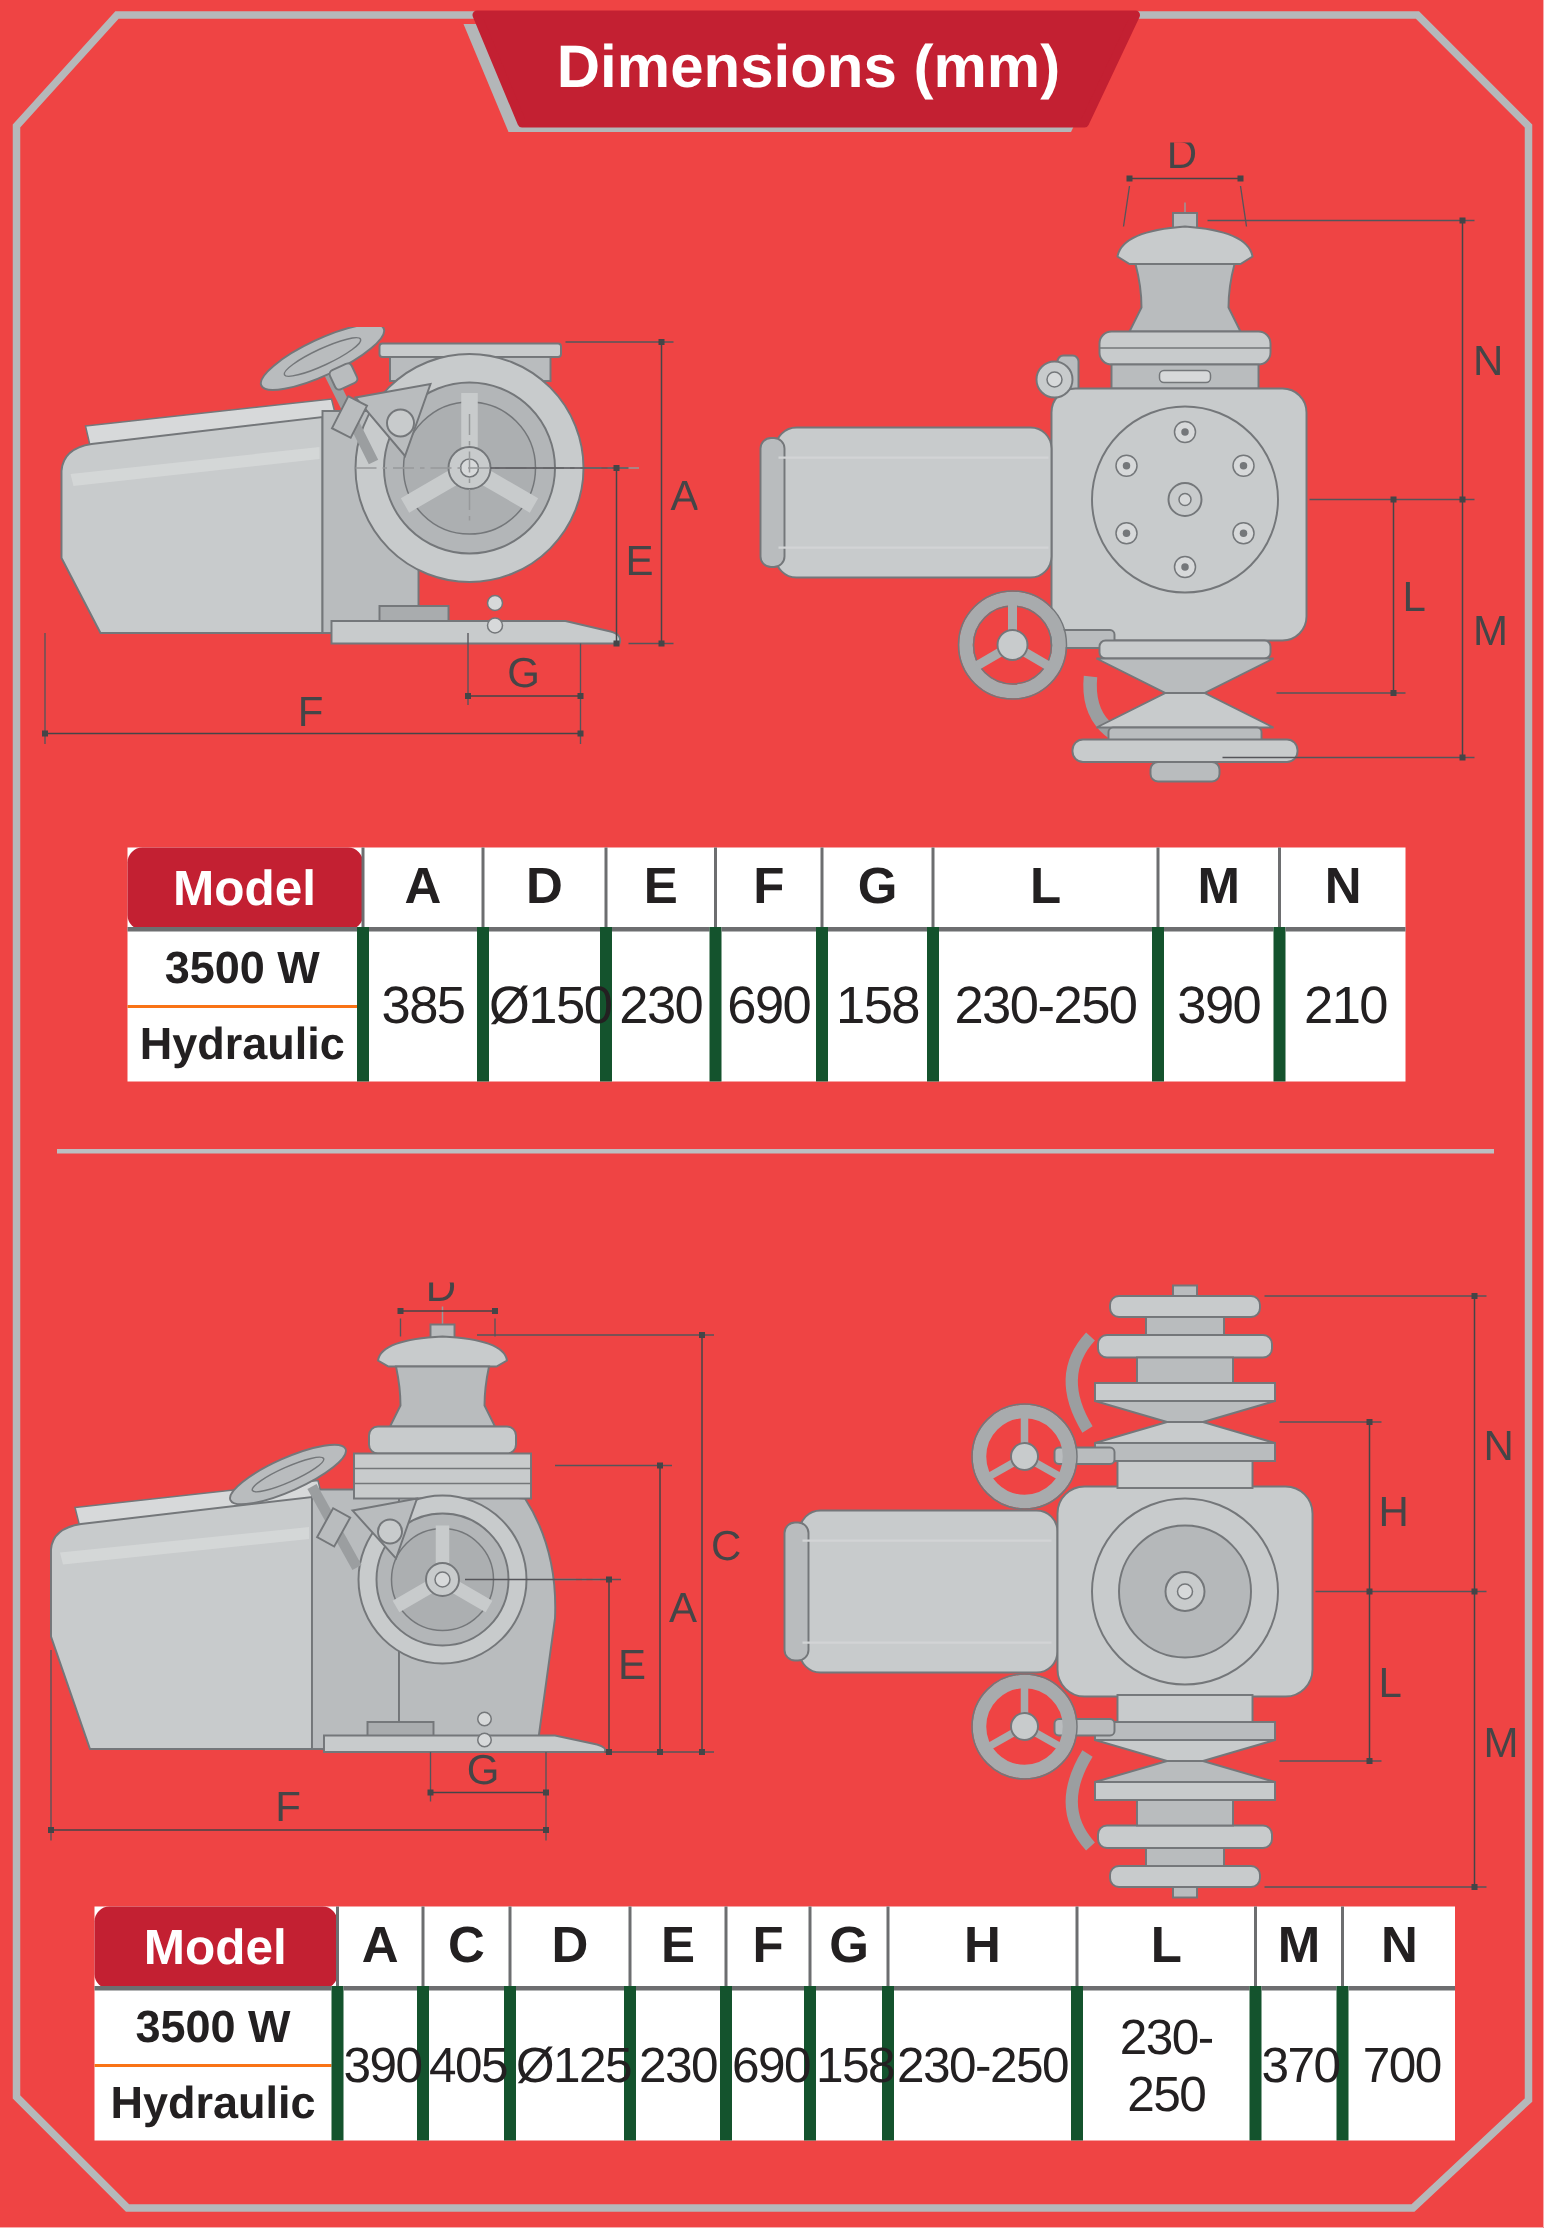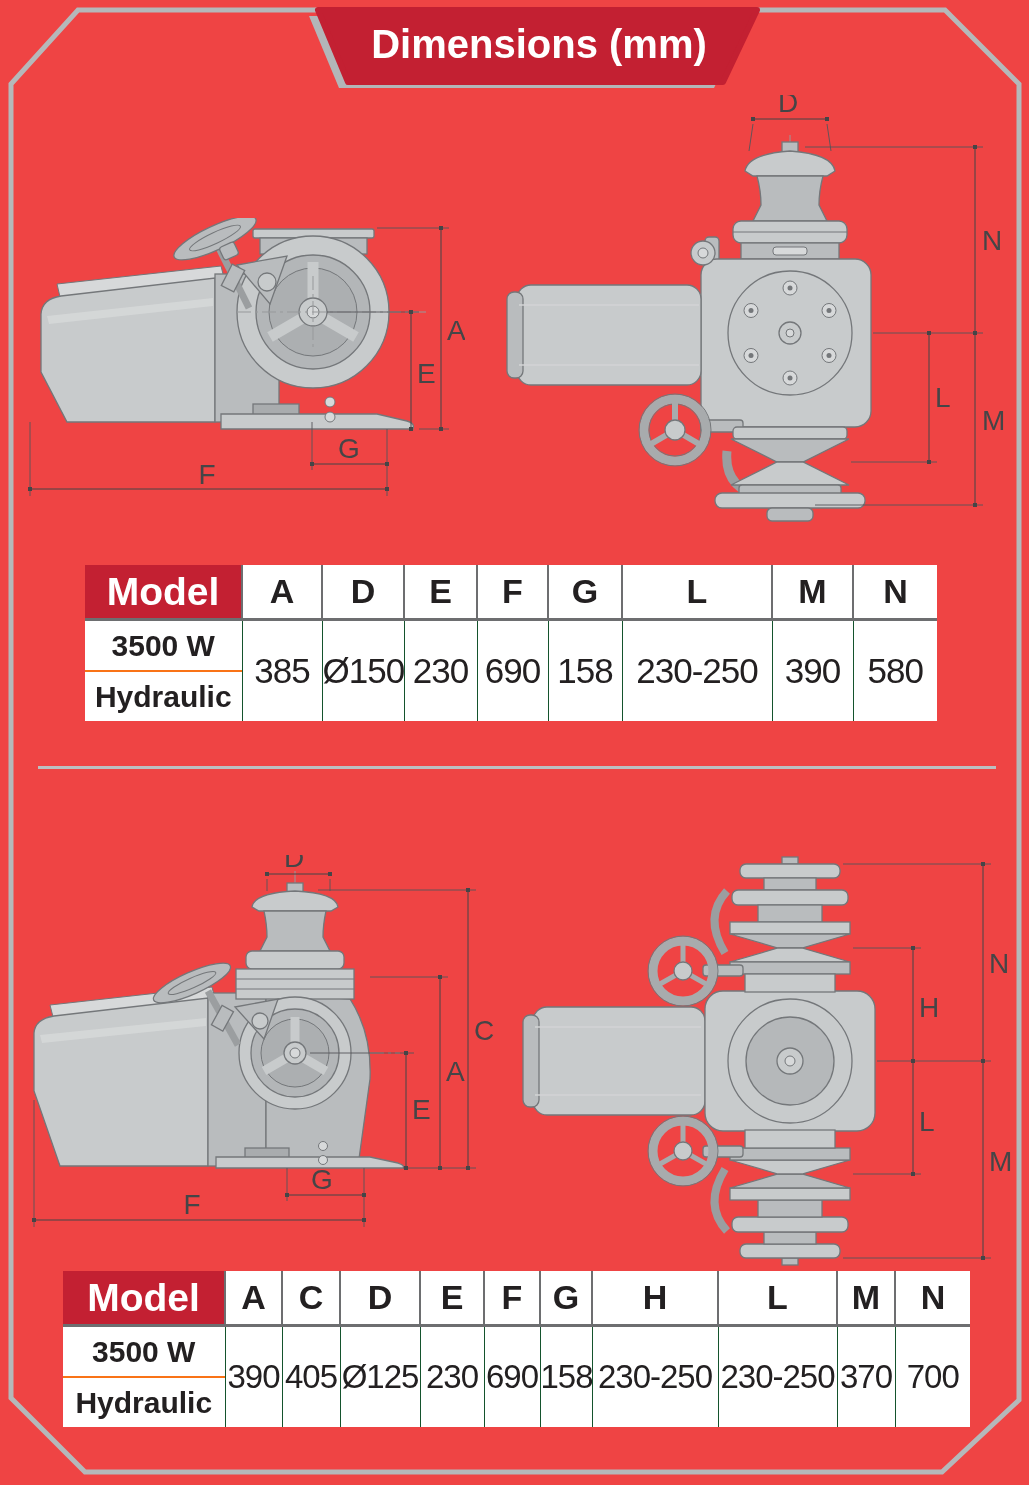--- a/index.html
+++ b/index.html
@@ -17,23 +17,23 @@
     position:absolute; left:38px; top:766px; width:958px; height:3px; background:#bcbfc1;
   }
   
   table.dim-table { border-collapse:collapse; table-layout:fixed; background:#fff; }
   table.dim-table td, table.dim-table th { padding:0; }
   table.dim-table th {
     border-bottom:3px solid #6d6e70; border-left:2px solid #6d6e70;
     font-weight:bold; font-size:34px; color:#232021; text-align:center; height:53px;
   }
   table.dim-table th:first-child { border-left:none; }
-  table.dim-table th.model-h { background:#c32032; color:#ffffff; font-size:39px; }
+  table.dim-table th.model-h { background:#c32032; color:#ffffff; font-size:33px;border-radius:10px; }
   table.dim-table td {
-    border-left:1px solid #14532d; text-align:center; vertical-align:middle;
+    border-left:8px solid #14532d; text-align:center; vertical-align:middle;
     color:#232021; height:98px;
   }
   table.dim-table td:first-child { border-left:none; }
   #table-a td.val { font-size:35px; letter-spacing:-1px; }
   #table-b td.val { font-size:33px; letter-spacing:-1px; }
   td.model-cell { font-weight:bold; font-size:30px; }
   td.model-cell .mrow { height:49px; line-height:49px; }
   td.model-cell .mrow:first-child { border-bottom:2px solid #f97316; }
   
   .m-main { fill:#c8cbcc; stroke:#74777a; stroke-width:1.3; }
@@ -213,21 +213,21 @@
         <div class="mrow">3500 W</div>
         <div class="mrow">Hydraulic</div>
       </td>
       <td class="val">385</td>
       <td class="val">Ø150</td>
       <td class="val">230</td>
       <td class="val">690</td>
       <td class="val">158</td>
       <td class="val">230-250</td>
       <td class="val">390</td>
-      <td class="val">580</td>
+      <td class="val">210</td>
     </tr>
   </tbody>
     </table>
 
   <div id="section-divider"></div>
 
 
   <svg class="abs" style="left:20px;top:855px" width="490" height="395" viewBox="0 0 490 395">
     <defs>
       <marker id="mkB1" markerWidth="6" markerHeight="6" refX="3" refY="3" markerUnits="userSpaceOnUse">

